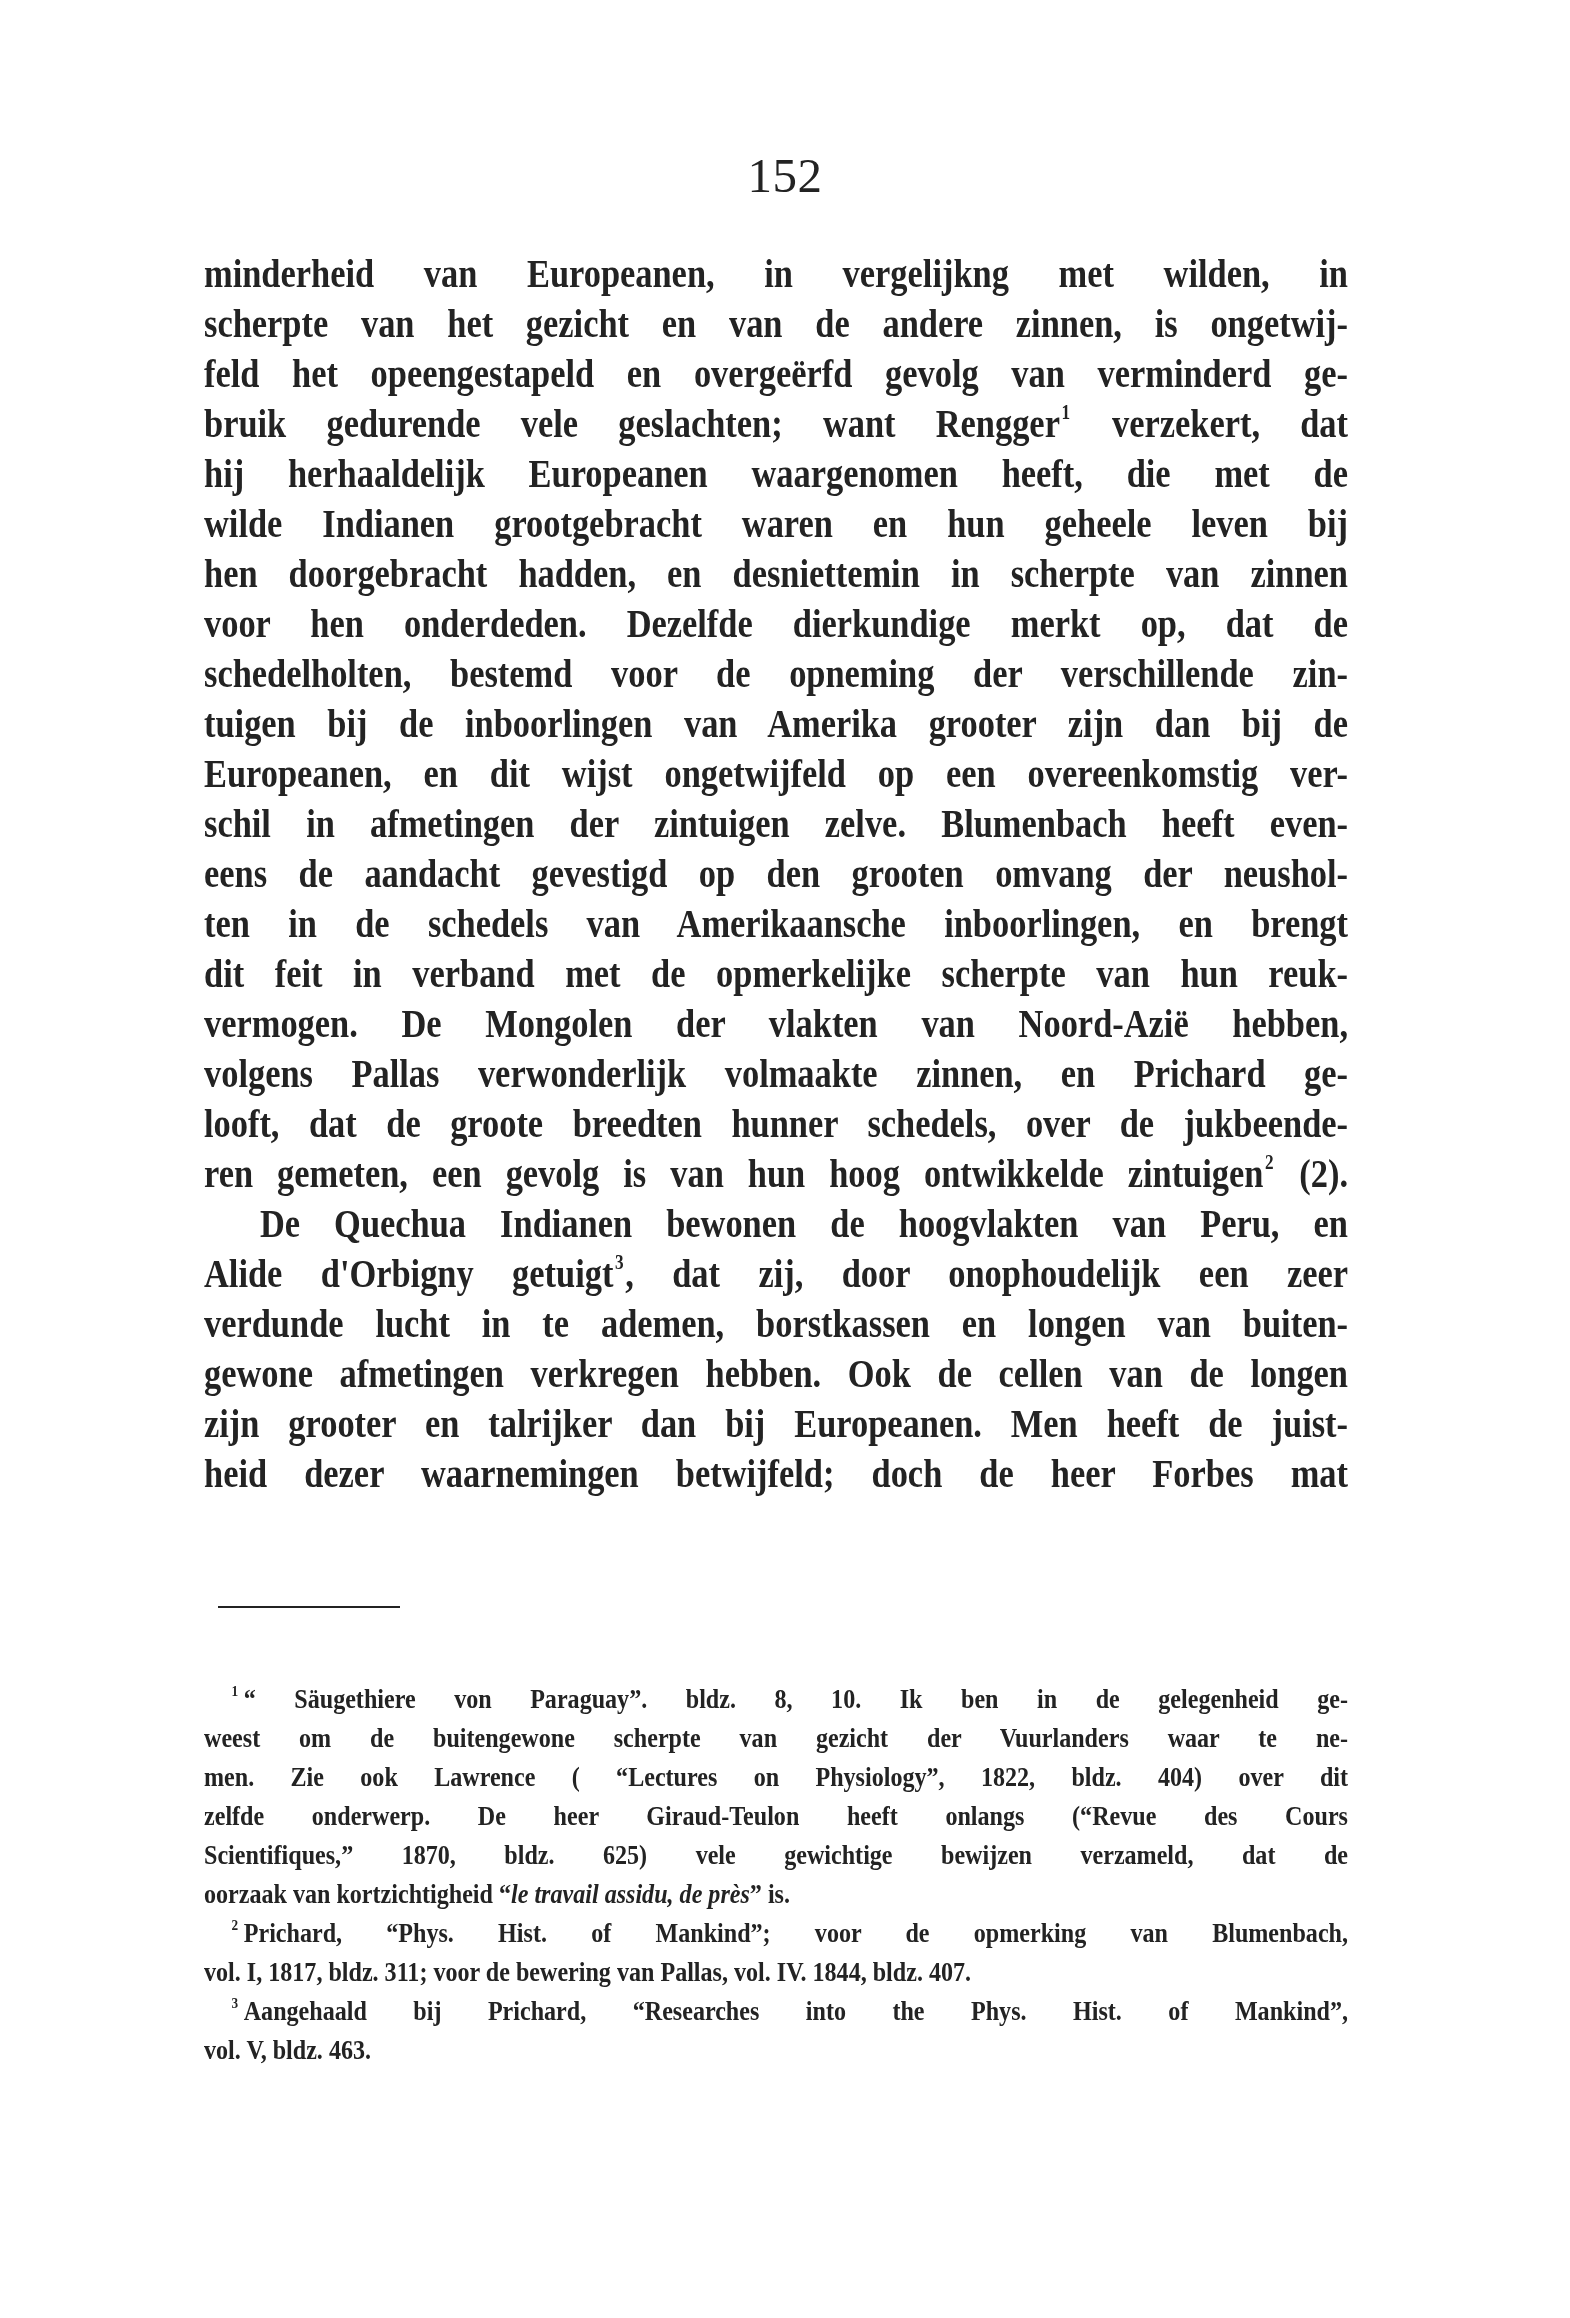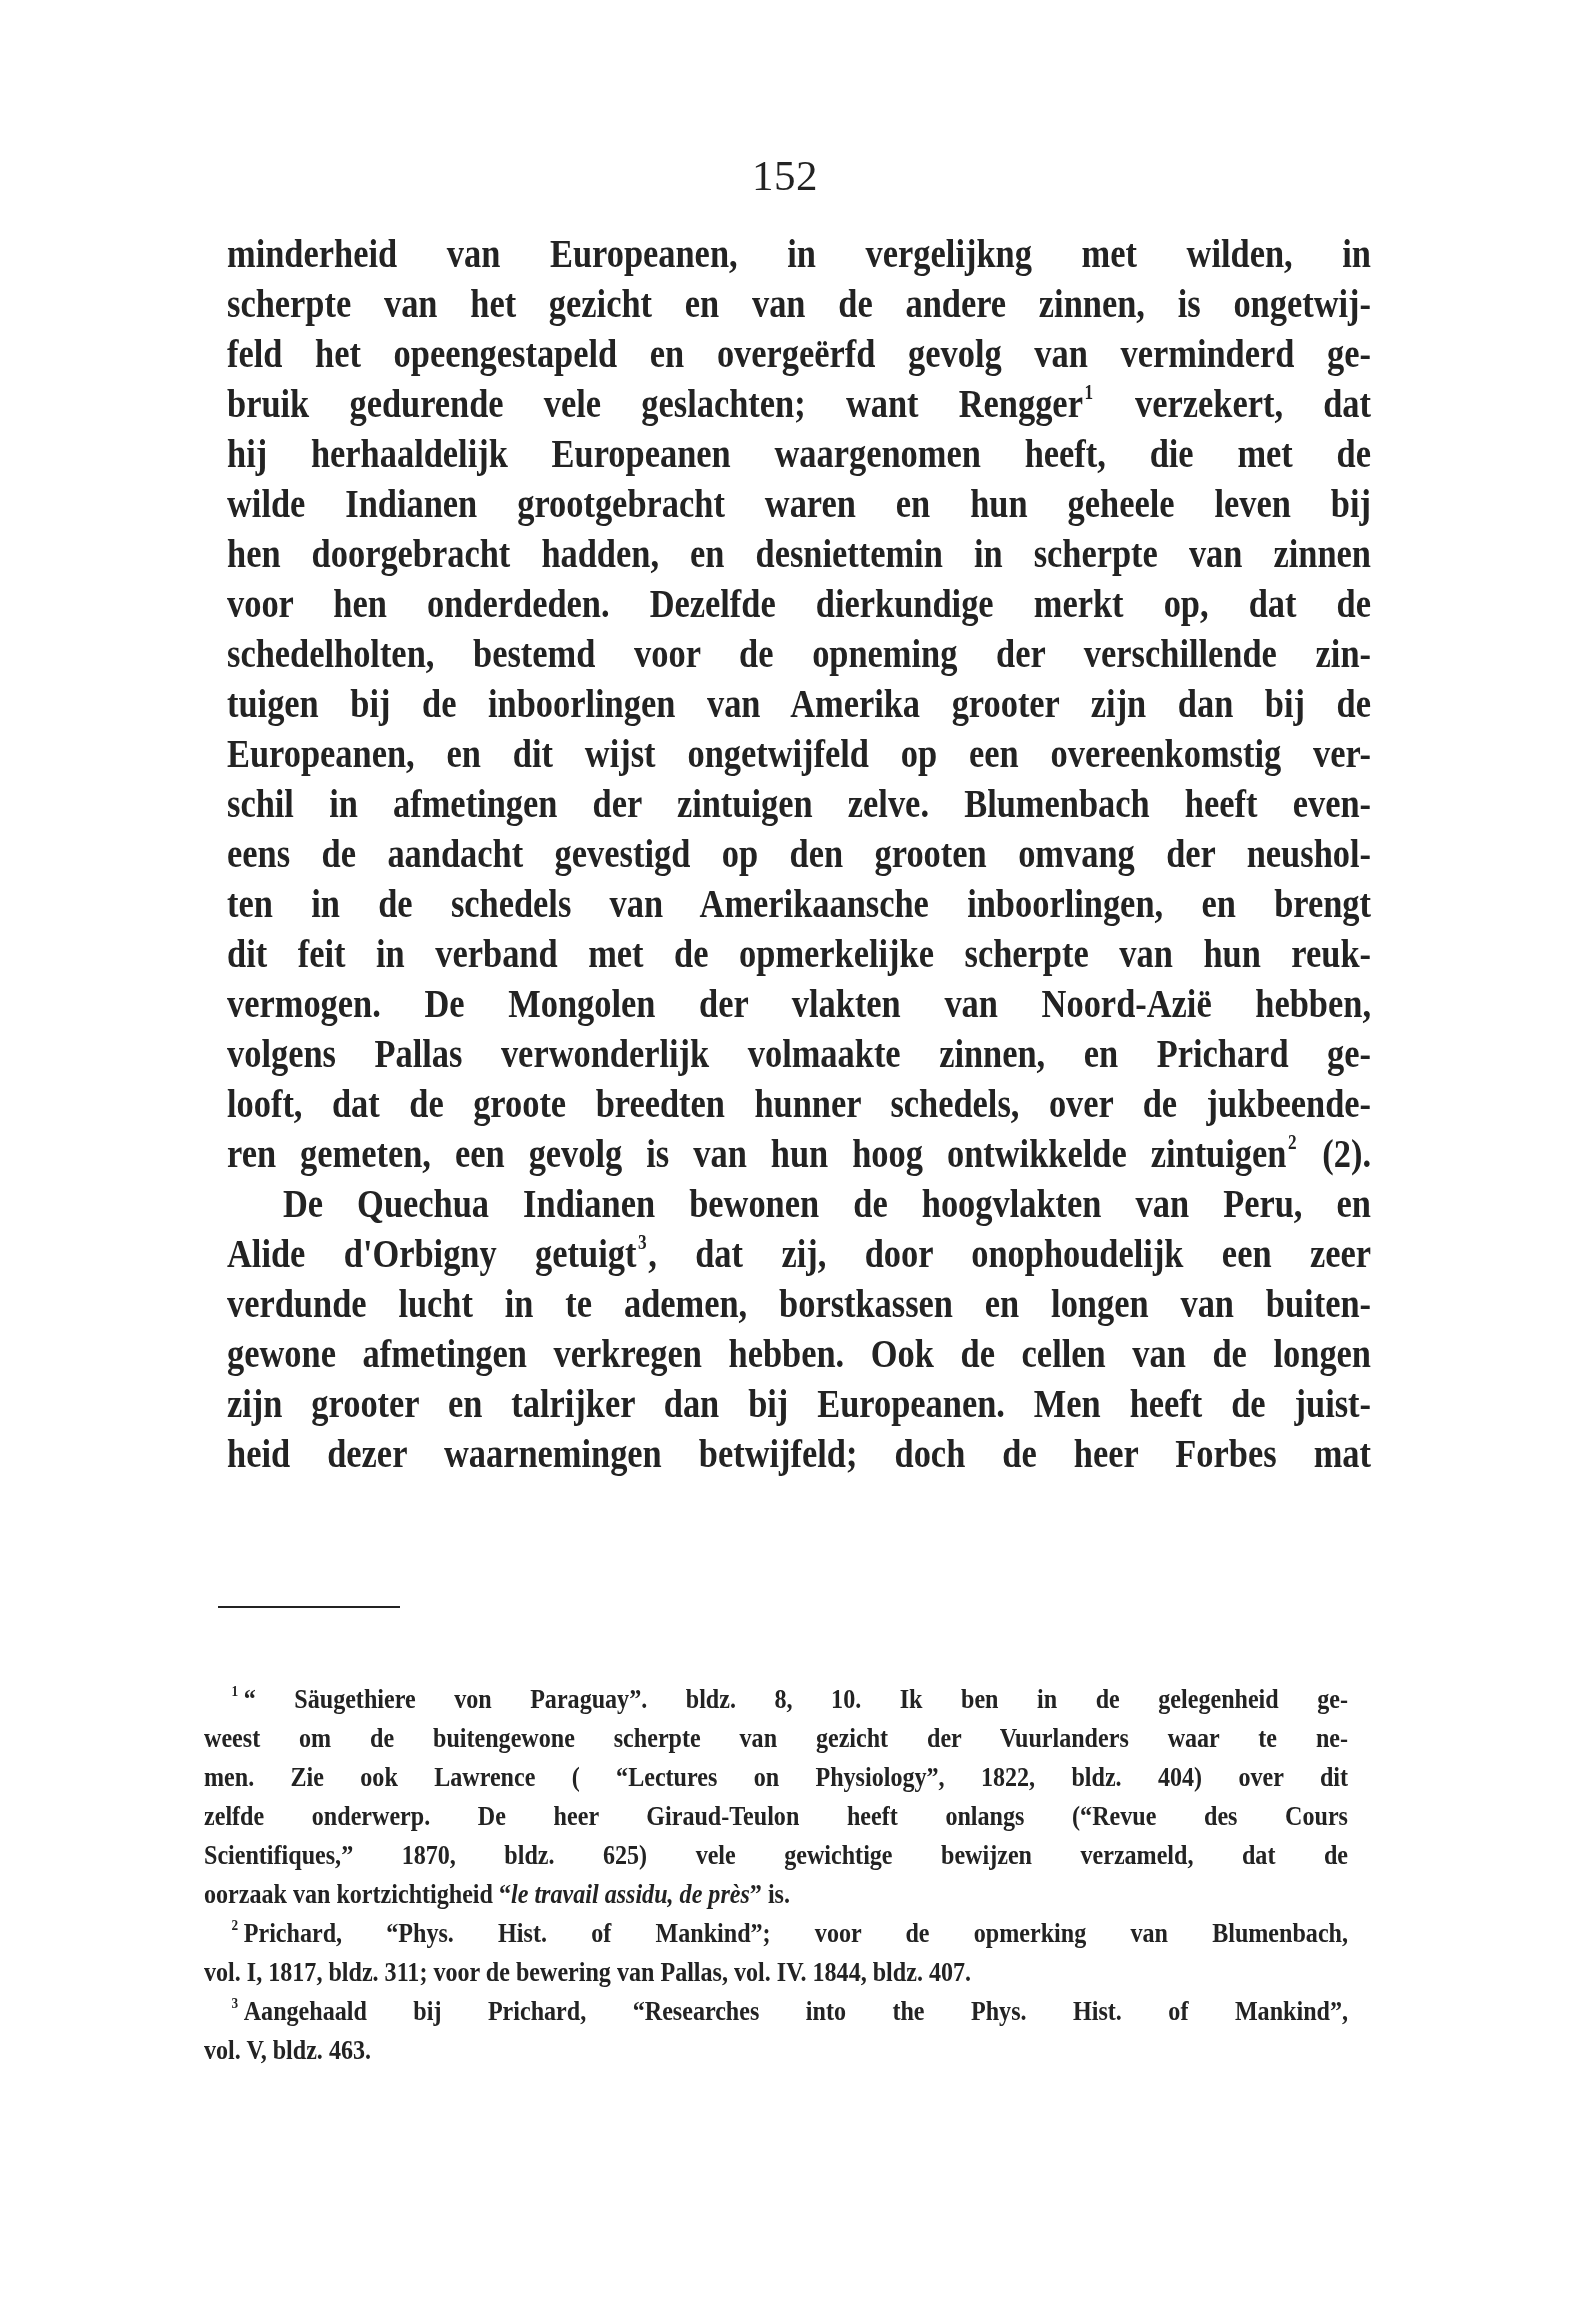--- a/index.html
+++ b/index.html
@@ -15,33 +15,32 @@
     color: #232323;
     font-family: "Liberation Serif", "DejaVu Serif", serif;
   }
   .page-number {
     position: absolute;
     top: 153px;
     left: 0;
     width: 1570px;
     padding-left: 0;
     text-align: center;
-    font-size: 43px;
+    font-size: 49px;
     line-height: 46px;
     font-weight: normal;
     letter-spacing: 0.5px;
   }
   .page-number span { position: relative; left: 0; }
 
   .body-text {
     position: absolute;
     left: 204px;
-    top: 229px;
+    top: 249px;
     width: 1144px;
-    margin-left: 23px;
   }
   .line {
     display: block;
     height: 50px;
     line-height: 50px;
     font-size: 40px;
     font-weight: bold;
     white-space: nowrap;
     text-align: justify;
     text-align-last: justify;

